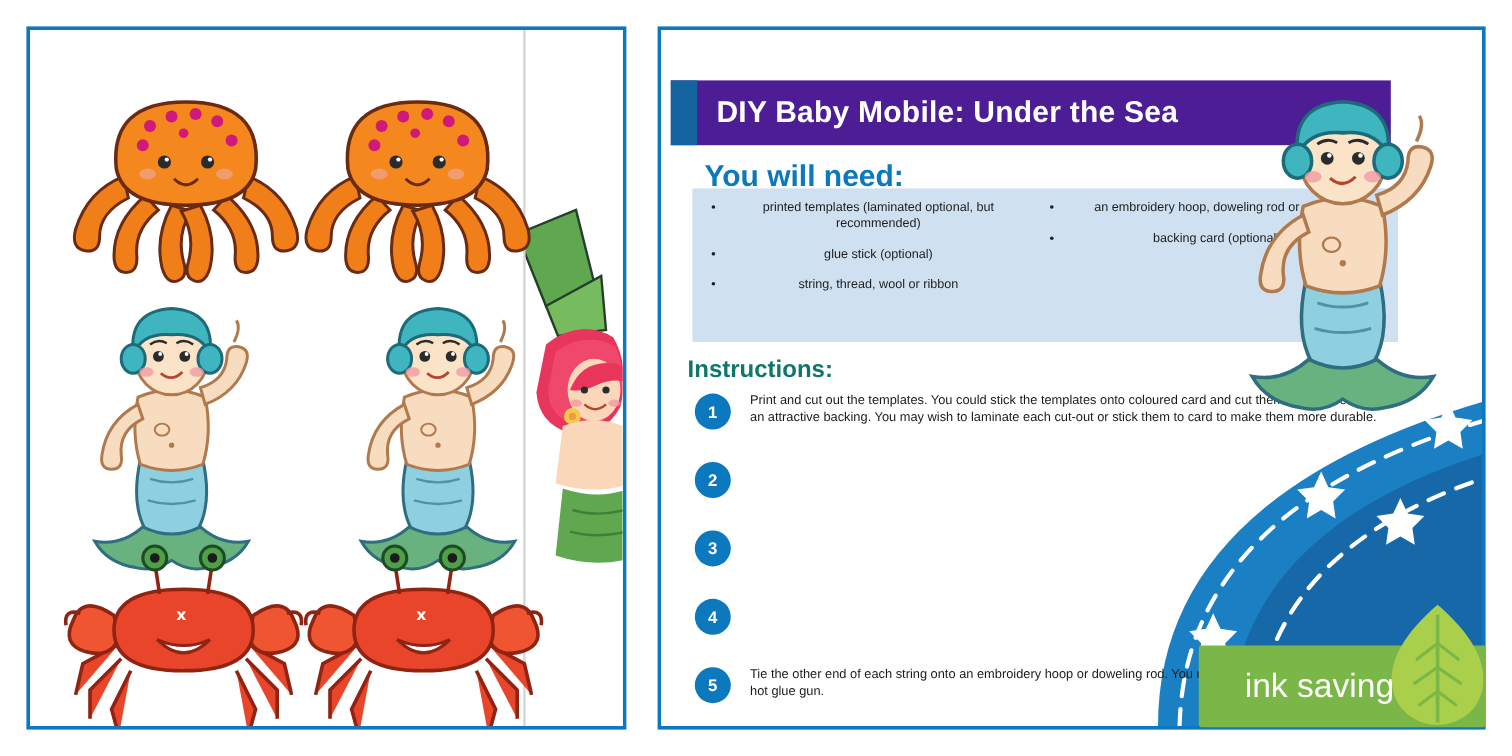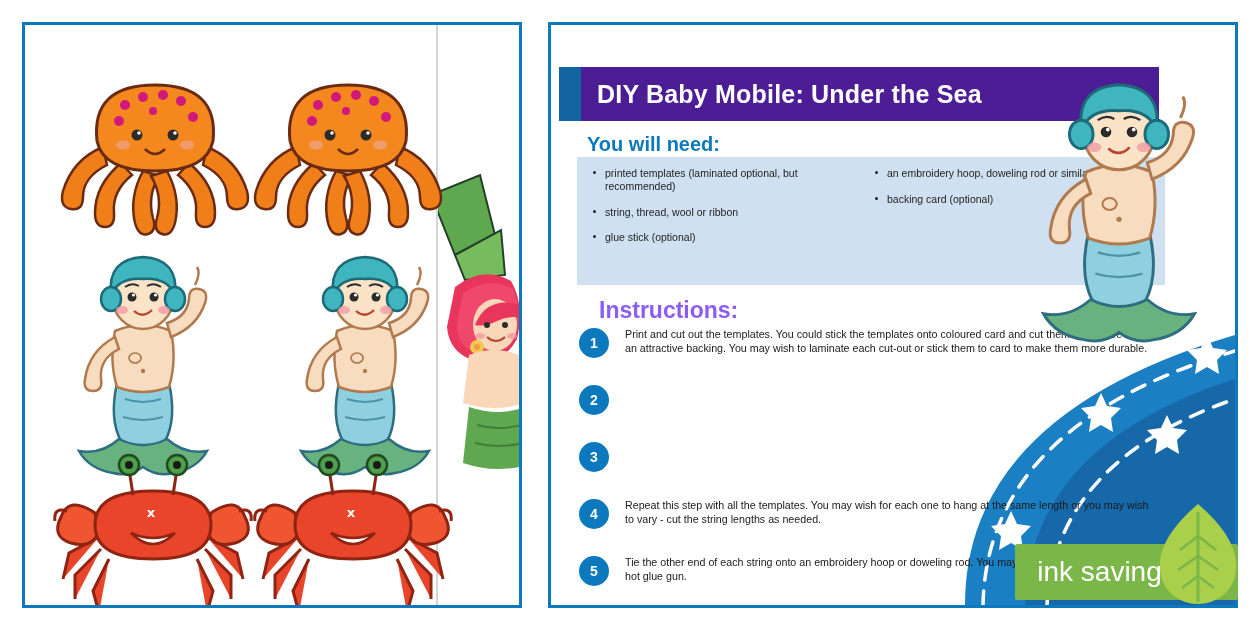--- a/index.html
+++ b/index.html
@@ -30,42 +30,42 @@
     background:#4c1d95;display:flex;align-items:center;
   }
   .title-bar .tick{
     position:absolute;left:0;top:0;width:22px;height:54px;background:#14659f;
   }
   .title-text{
     margin-left:38px;color:#ffffff;font-size:25px;font-weight:bold;letter-spacing:.2px;
   }
 
   .need-head{
-    position:absolute;left:36px;top:108px;color:#0c78bd;font-size:20px;font-weight:bold;
+    position:absolute;left:36px;top:108px;color:#0c78bd;font-size:25px;font-weight:bold;
   }
   .need-box{
     position:absolute;left:26px;top:132px;width:588px;height:128px;
     background:#cfe0f0;
   }
   .need-cols{
     position:absolute;left:40px;top:142px;width:570px;height:112px;
     display:flex;gap:14px;
   }
-  .need-col{width:268px;}
+  .need-col{width:268px;text-align:center;}
   .need-item{
     position:relative;padding-left:14px;margin-bottom:13px;
     font-size:10.5px;line-height:1.22;color:#1e1e1e;
   }
   .need-item:before{
     content:"";position:absolute;left:2px;top:4px;width:3px;height:3px;border-radius:50%;
     background:#1e1e1e;
   }
 
   .instr-head{
-    position:absolute;left:48px;top:272px;color:#8b5cf6;font-size:23px;font-weight:bold;
+    position:absolute;left:22px;top:272px;color:#0f766e;font-size:20px;font-weight:bold;
   }
   .steps{position:absolute;left:28px;top:300px;width:580px;}
   .step{position:relative;min-height:52px;margin-bottom:5px;}
   .step .num{
     position:absolute;left:0;top:3px;width:30px;height:30px;border-radius:50%;
     background:#0c78bd;color:#fff;font-size:14px;font-weight:bold;
     display:flex;align-items:center;justify-content:center;
   }
   .step .txt{
     margin-left:46px;font-size:10.7px;line-height:1.33;color:#1a1a1a;padding-top:2px;
@@ -75,21 +75,21 @@
   .wave-wrap{position:absolute;right:0;bottom:0;width:420px;height:330px;overflow:hidden;}
 
   
   .mermaid-top{position:absolute;right:18px;top:30px;width:190px;height:310px;}
 
   
   .eco{
     position:absolute;right:22px;bottom:30px;height:56px;display:flex;align-items:center;
   }
   .eco-pill{
-    height:56px;background:#7ab648;display:flex;align-items:center;padding:0 16px 0 22px;
+    height:68px;background:#7ab648;display:flex;align-items:center;padding:0 16px 0 38px;
     color:#ffffff;font-size:28px;border-radius:2px;
   }
   .eco-word{color:#ffffff;font-size:28px;margin-left:12px;}
   .leaf{
     position:absolute;right:-6px;bottom:-6px;width:92px;height:104px;
   }
 </style>
 </head>
 <body>
 
@@ -270,22 +270,22 @@
       <div class="title-bar">
         <span class="tick"></span>
         <span class="title-text">DIY Baby Mobile: Under the Sea</span>
       </div>
 
       <div class="need-head">You will need:</div>
       <div class="need-box"></div>
       <div class="need-cols">
         <div class="need-col">
           <div class="need-item">printed templates (laminated optional, but recommended)</div>
+          <div class="need-item">glue stick (optional)</div>
           <div class="need-item">string, thread, wool or ribbon</div>
-          <div class="need-item">glue stick (optional)</div>
         </div>
         <div class="need-col">
           <div class="need-item">an embroidery hoop, doweling rod or similar</div>
           <div class="need-item">backing card (optional)</div>
         </div>
       </div>
 
       <div class="instr-head">Instructions:</div>
       <div class="steps">
         <div class="step">
@@ -293,21 +293,20 @@
           <div class="txt">Print and cut out the templates. You could stick the templates onto coloured card and cut them out to give them an attractive backing. You may wish to laminate each cut-out or stick them to card to make them more durable.</div>
         </div>
         <div class="step">
           <div class="num">2</div>
         </div>
         <div class="step">
           <div class="num">3</div>
         </div>
         <div class="step">
           <div class="num">4</div>
-          <div class="txt">Repeat this step with all the templates. You may wish for each one to hang at the same length or you may wish to vary - cut the string lengths as needed.</div>
         </div>
         <div class="step">
           <div class="num">5</div>
           <div class="txt">Tie the other end of each string onto an embroidery hoop or doweling rod. You may wish to secure them with a hot glue gun.</div>
         </div>
 
       </div>
 
       <div class="mermaid-top">
         <svg width="190" height="310" viewBox="0 0 190 310">

